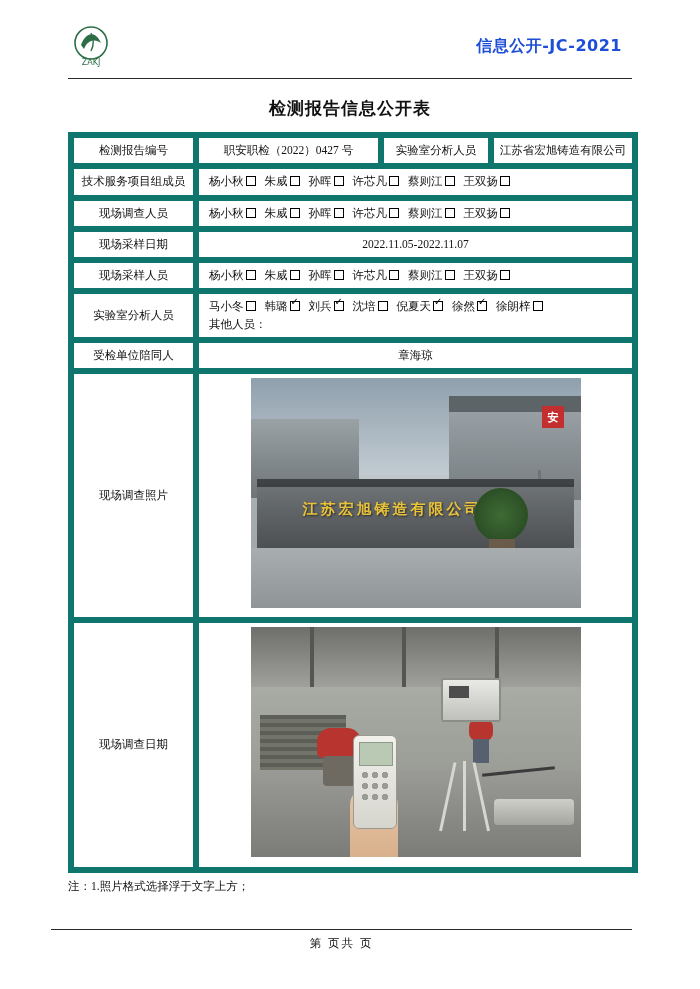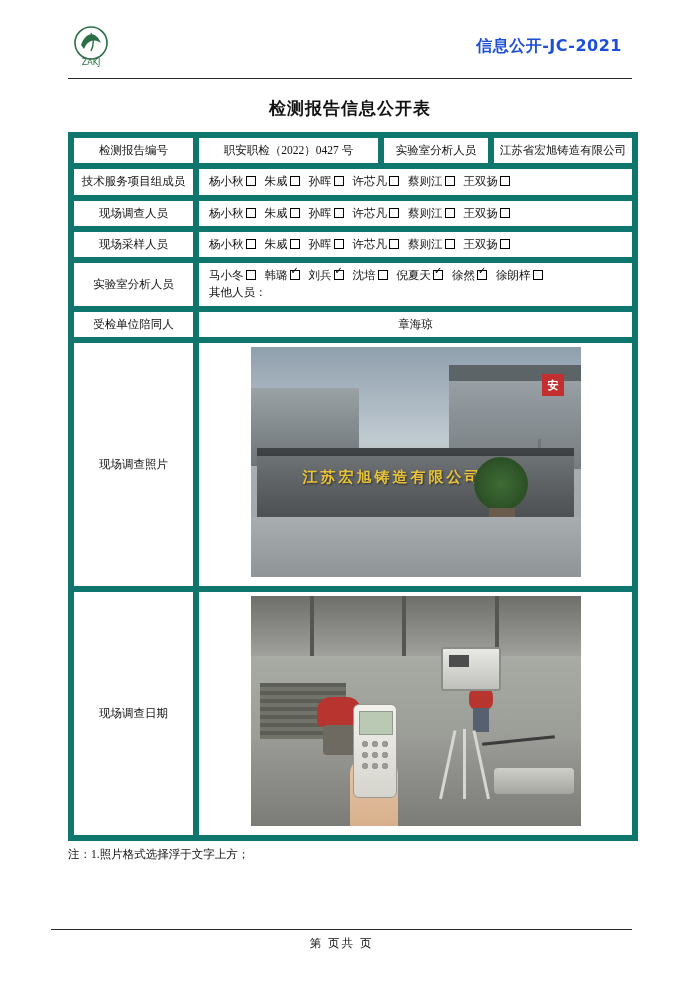--- a/index.html
+++ b/index.html
@@ -352,20 +352,24 @@
           <td class="lbl">技术服务项目组成员</td>
           <td colspan="3">
             <span class="cbrow"><span class="cb"><span>杨小秋</span><span class="box"></span></span><span class="cb"><span>朱威</span><span class="box"></span></span><span class="cb"><span>孙晖</span><span class="box"></span></span><span class="cb"><span>许芯凡</span><span class="box"></span></span><span class="cb"><span>蔡则江</span><span class="box"></span></span><span class="cb"><span>王双扬</span><span class="box"></span></span></span>
           </td>
         </tr>
         <tr>
           <td class="lbl">现场调查人员</td>
           <td colspan="3">
             <span class="cbrow"><span class="cb"><span>杨小秋</span><span class="box"></span></span><span class="cb"><span>朱威</span><span class="box"></span></span><span class="cb"><span>孙晖</span><span class="box"></span></span><span class="cb"><span>许芯凡</span><span class="box"></span></span><span class="cb"><span>蔡则江</span><span class="box"></span></span><span class="cb"><span>王双扬</span><span class="box"></span></span></span>
           </td>
+        </tr>
+        <tr>
+          <td class="lbl">现场采样日期</td>
+          <td colspan="3" class="val">2022.11.05-2022.11.07</td>
         </tr>
         <tr>
           <td class="lbl">现场采样人员</td>
           <td colspan="3">
             <span class="cbrow"><span class="cb"><span>杨小秋</span><span class="box"></span></span><span class="cb"><span>朱威</span><span class="box"></span></span><span class="cb"><span>孙晖</span><span class="box"></span></span><span class="cb"><span>许芯凡</span><span class="box"></span></span><span class="cb"><span>蔡则江</span><span class="box"></span></span><span class="cb"><span>王双扬</span><span class="box"></span></span></span>
           </td>
         </tr>
         <tr>
           <td class="lbl">实验室分析人员</td>
           <td colspan="3">

